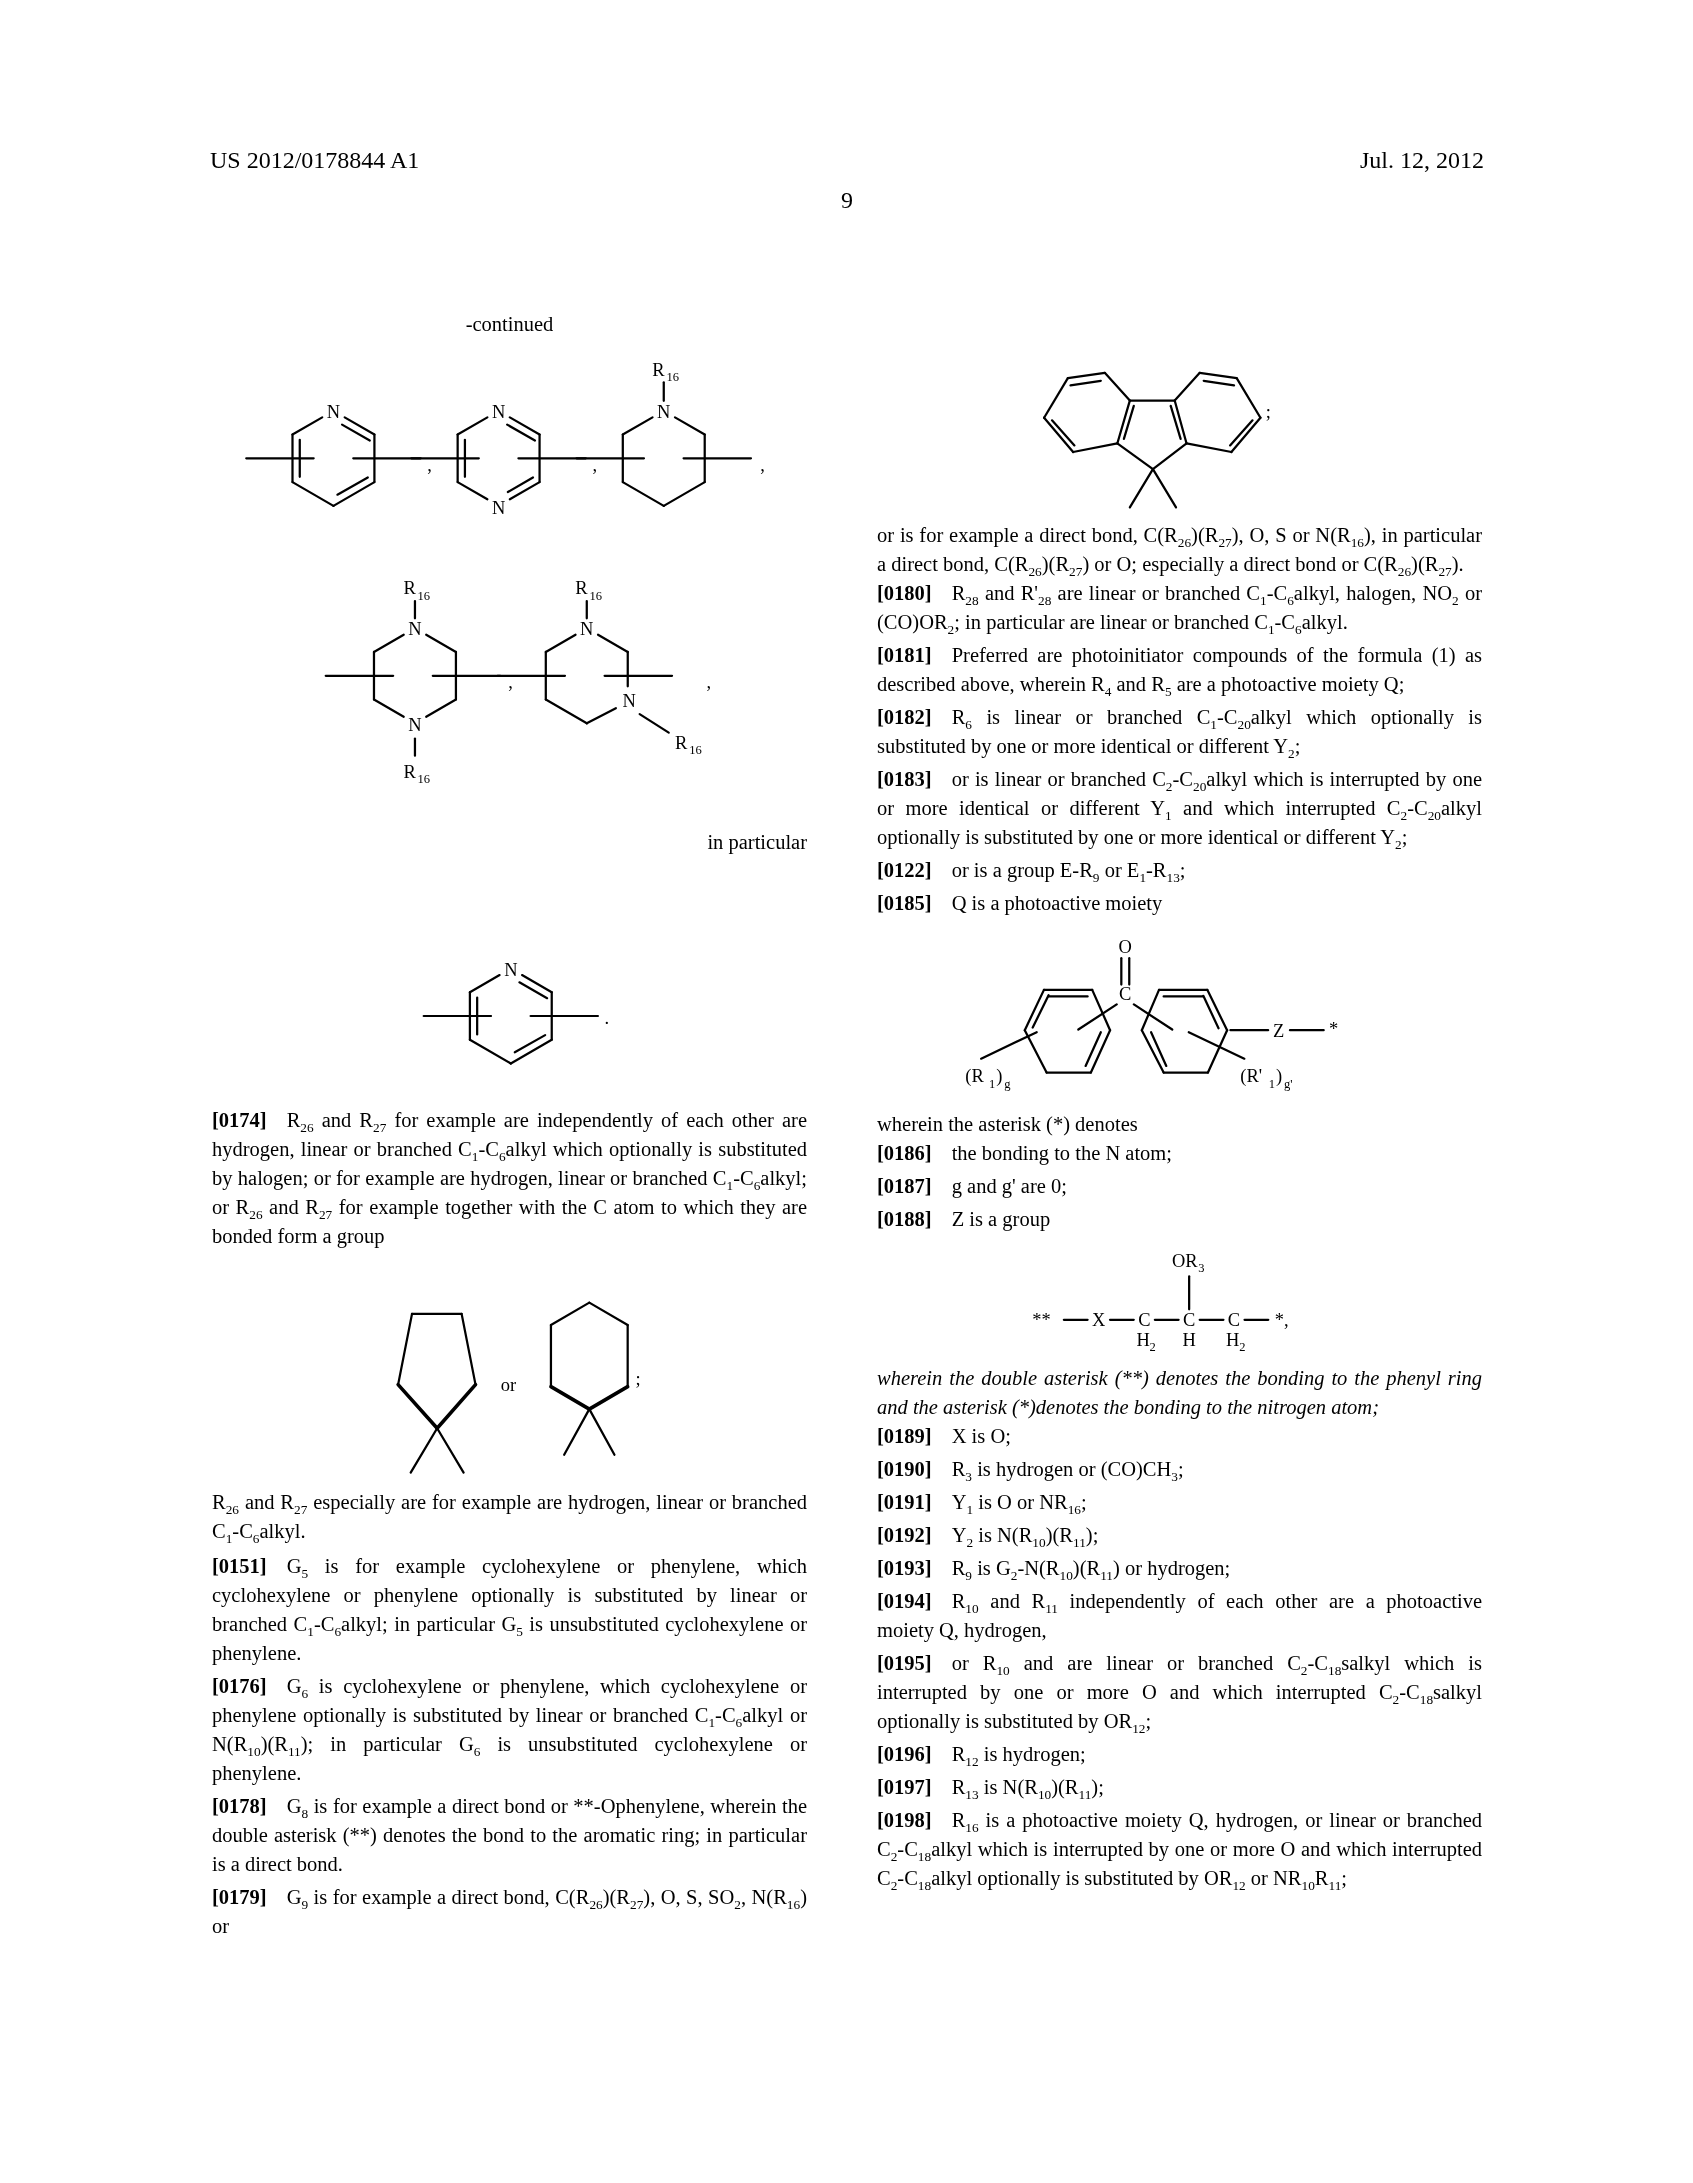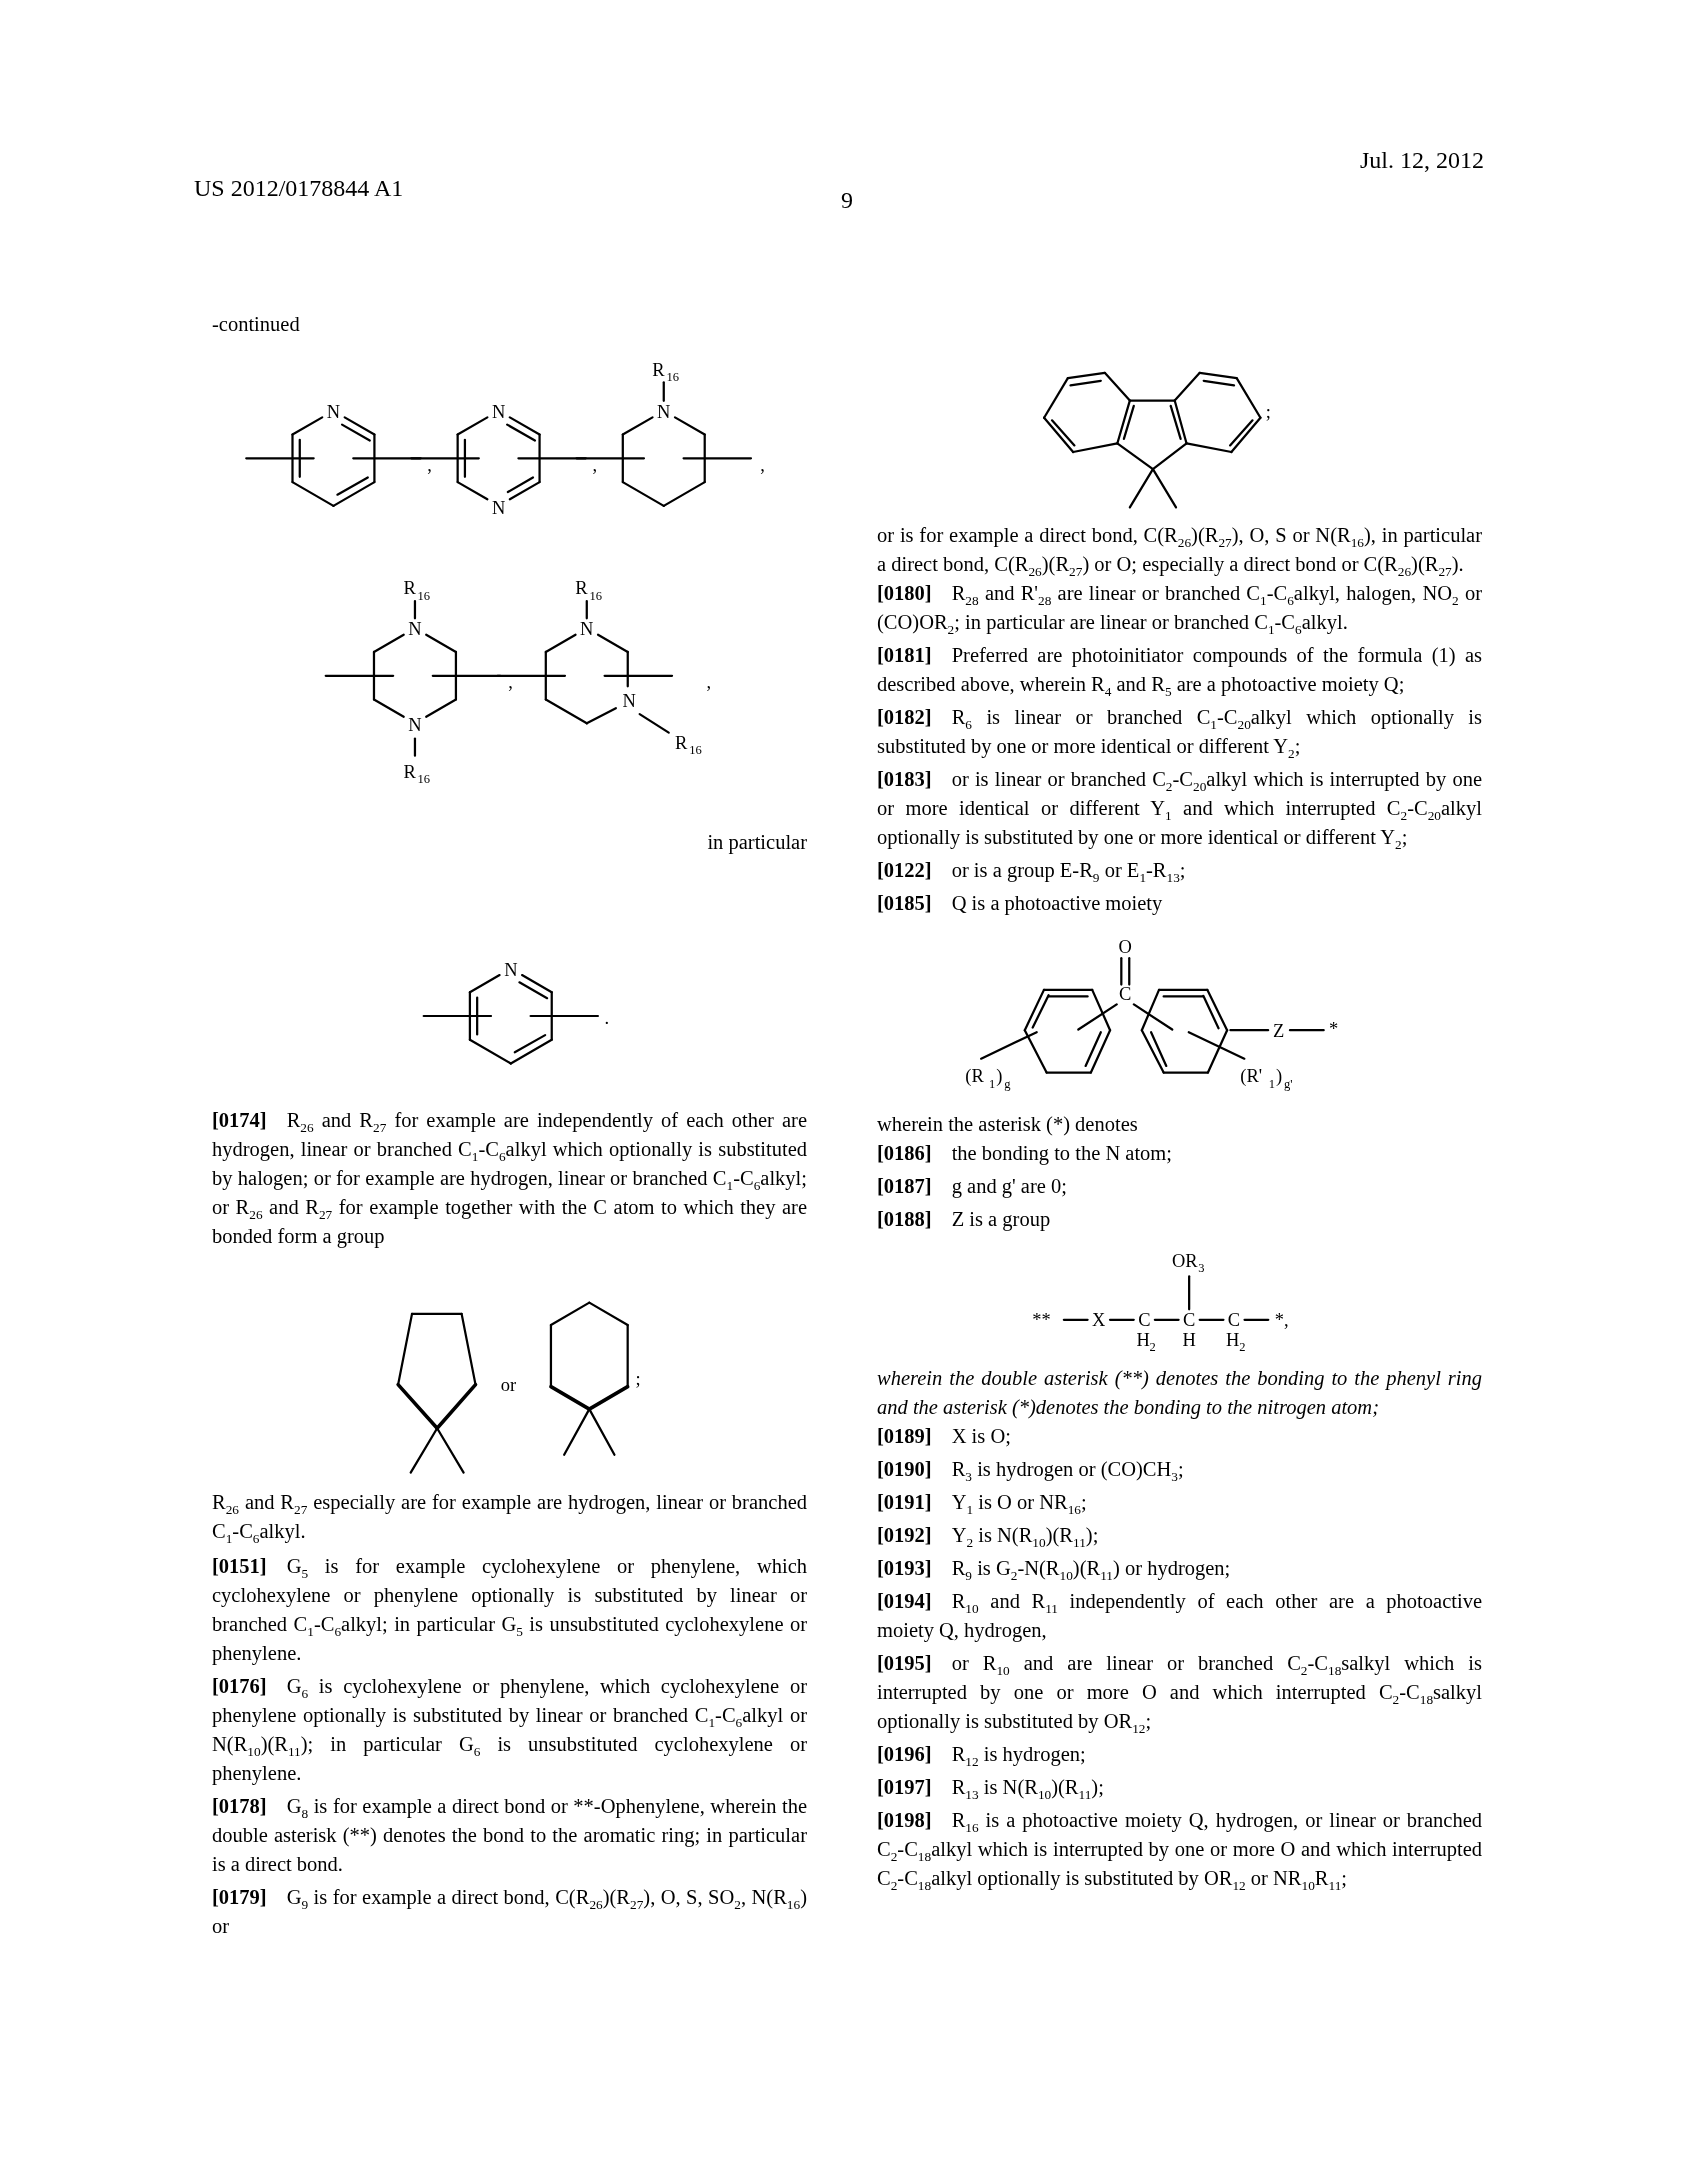--- a/index.html
+++ b/index.html
@@ -1,27 +1,27 @@
 <!DOCTYPE html>
 <html style="font-size:10.6px"><head>
 <meta charset="utf-8">
 <style>
   html,body{margin:0;padding:0;background:#ffffff;}
   body{width:1694px;height:2183px;position:relative;font-family:"Liberation Serif",serif;color:#000;}
   .page{position:absolute;left:0;top:0;width:1694px;height:2183px;background:#fff;overflow:hidden;}
   .hdr{position:absolute;top:147px;font-size:24px;white-space:nowrap;}
-  .hdr-left{left:194px;margin-top:28px;}
+  .hdr-left{left:210px;}
   .hdr-right{right:210px;}
   .page-num{position:absolute;left:0;top:187px;width:1694px;text-align:center;font-size:24px;}
   .col{position:absolute;font-size:20.5px;line-height:29px;text-align:justify;}
   .col-left{left:212px;top:310px;width:595px;}
   .col-right{left:877px;top:361px;width:605px;}
   .col p{margin:0 0 4px 0;}
   .col .note{margin:0;}
-  .centerline{}
+  .centerline{text-align:center;}
   b{margin-right:20px;}
   sub{font-size:0.65em;line-height:0;}
   svg{display:block;overflow:visible;}
   .bond{stroke:#000;stroke-width:3.4;stroke-linecap:round;fill:none;}
   .thick{stroke-width:5.4;}
   .atxt{font-family:"Liberation Serif",serif;font-size:28px;fill:#000;stroke:none;}
   .stxt{font-family:"Liberation Serif",serif;font-size:19px;fill:#000;stroke:none;}
   .mid{text-anchor:middle;}
 </style>
 </head>

